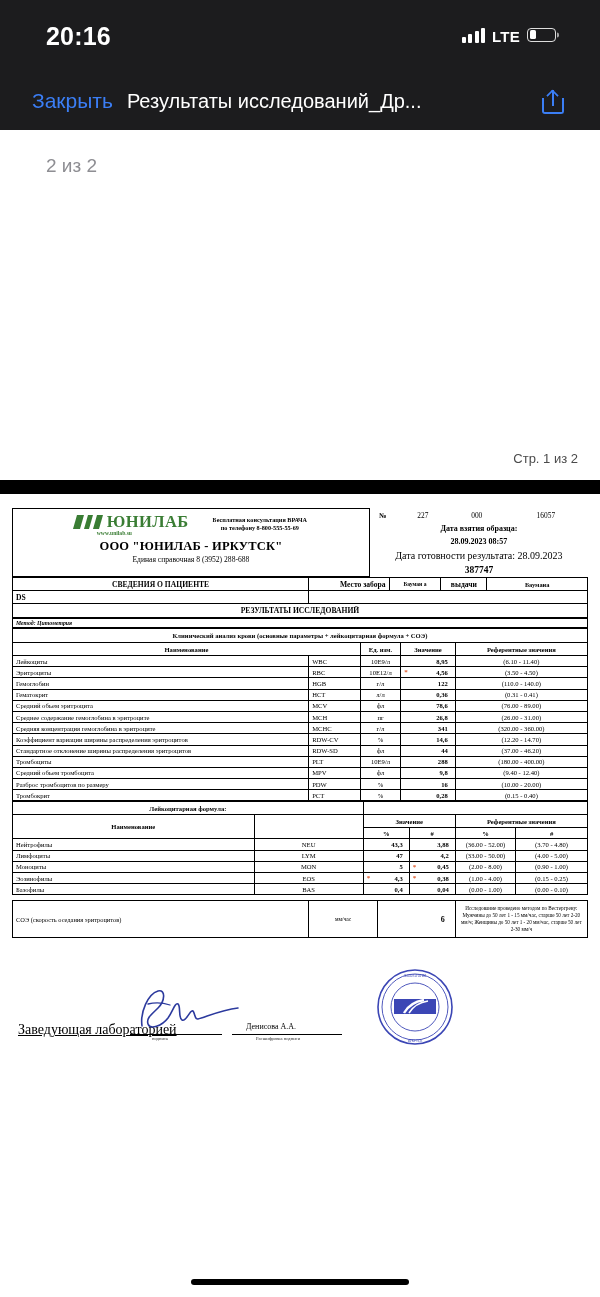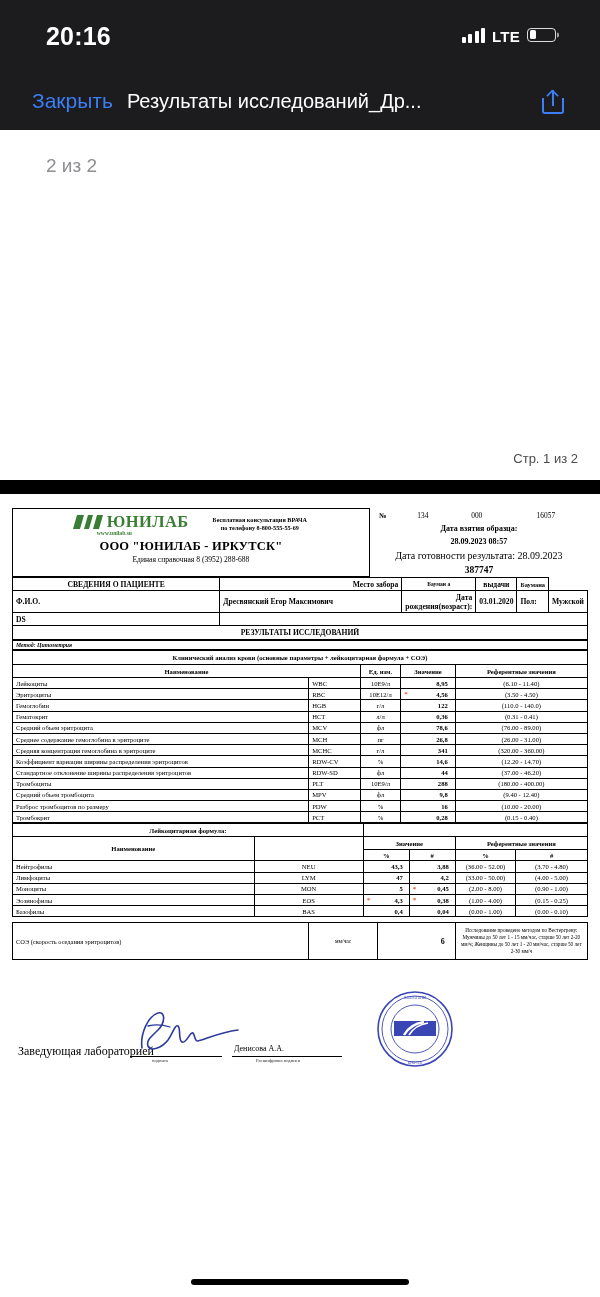--- a/index.html
+++ b/index.html
@@ -148,25 +148,25 @@
   .esr-tbl { margin-top: 5px; }
   .esr-tbl td { padding: 4px 3px; }
   .esr-name { width: 51.5%; font-size: 6.4px; }
   .esr-unit { width: 12%; text-align: center; font-size: 5.6px; }
   .esr-val  { width: 13.5%; text-align: right; font-weight: 700; font-size: 8px; padding-right: 10px !important; }
   .esr-ref  { width: 23%; text-align: center; font-size: 5.2px; line-height: 1.35; }
 
   
   .sig-area { position: relative; height: 110px; margin-top: 18px; }
   .sig-label {
-    position: absolute; left: 6px; top: 66px; font-size: 12px;
+    position: absolute; left: 6px; top: 66px; font-size: 14px; text-decoration: underline;
   }
   .sig-line-1 { position: absolute; left: 118px; top: 78px; width: 92px; border-bottom: 1px solid #000; }
   .sig-cap-1 { position: absolute; left: 140px; top: 80px; font-size: 4.6px; color: #333; }
-  .sig-name { position: absolute; left: 222px; top: 66px; font-size: 8px; }
+  .sig-name { position: absolute; left: 234px; top: 66px; font-size: 8px; }
   .sig-line-2 { position: absolute; left: 220px; top: 78px; width: 110px; border-bottom: 1px solid #000; }
   .sig-cap-2 { position: absolute; left: 244px; top: 80px; font-size: 4.6px; color: #333; }
   .signature {
     position: absolute; left: 122px; top: 22px; width: 110px; height: 58px;
     color: #2c3a9e;
   }
   .stamp {
     position: absolute; left: 364px; top: 12px; width: 78px; height: 78px;
   }
 
@@ -232,21 +232,21 @@
           </div>
         </div>
         <div class="company">ООО "ЮНИЛАБ - ИРКУТСК"</div>
         <div class="spravka">Единая справочная 8 (3952) 288-688</div>
       </td>
       <td class="hdr-right">
         <table class="num-tbl">
           <tbody>
                   <tr>
             <td class="num-lbl">№</td>
-            <td>134</td>
+            <td>227</td>
             <td>000</td>
             <td>16057</td>
           </tr>
         </tbody>
               </table>
         <table>
           <tbody>
                   <tr>
                     <td class="hdr-line">Дата взятия образца:</td>
                   </tr>
@@ -267,28 +267,20 @@
       </table>
 
   <table class="pat-tbl">
     <tbody>
           <tr>
       <td class="pat-title" style="width:51.5%">СВЕДЕНИЯ О ПАЦИЕНТЕ</td>
       <td class="right lbl-b" style="width:14%">Место забора</td>
       <td class="center" style="width:9%;font-size:5.6px;font-weight:700">Бауман а</td>
       <td class="center lbl-b" style="width:8%">выдачи</td>
       <td class="center" style="width:17.5%;font-size:6.4px;font-weight:700">Баумана</td>
-    </tr>
-    <tr>
-      <td class="lbl-b" style="width:7%">Ф.И.О.</td>
-      <td class="val-b" colspan="1" style="width:44.5%">Дресвянский Егор Максимович</td>
-      <td class="right lbl-b">Дата рождения(возраст):</td>
-      <td class="center val-b">03.01.2020</td>
-      <td class="lbl-b">Пол:</td>
-      <td class="center val-b">Мужской</td>
     </tr>
     <tr>
       <td class="lbl-b">DS</td>
       <td colspan="5"></td>
     </tr>
     <tr>
       <td class="results-title" colspan="6">РЕЗУЛЬТАТЫ ИССЛЕДОВАНИЙ</td>
     </tr>
   </tbody>
       </table>

